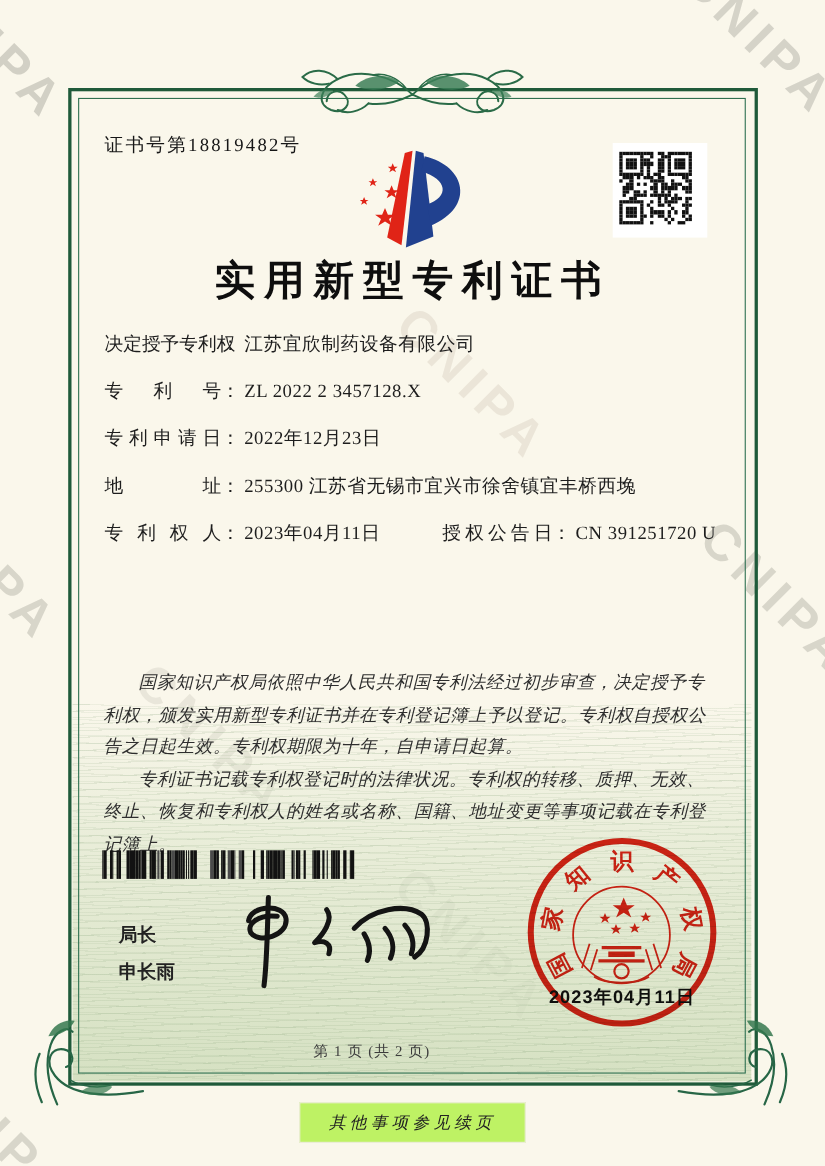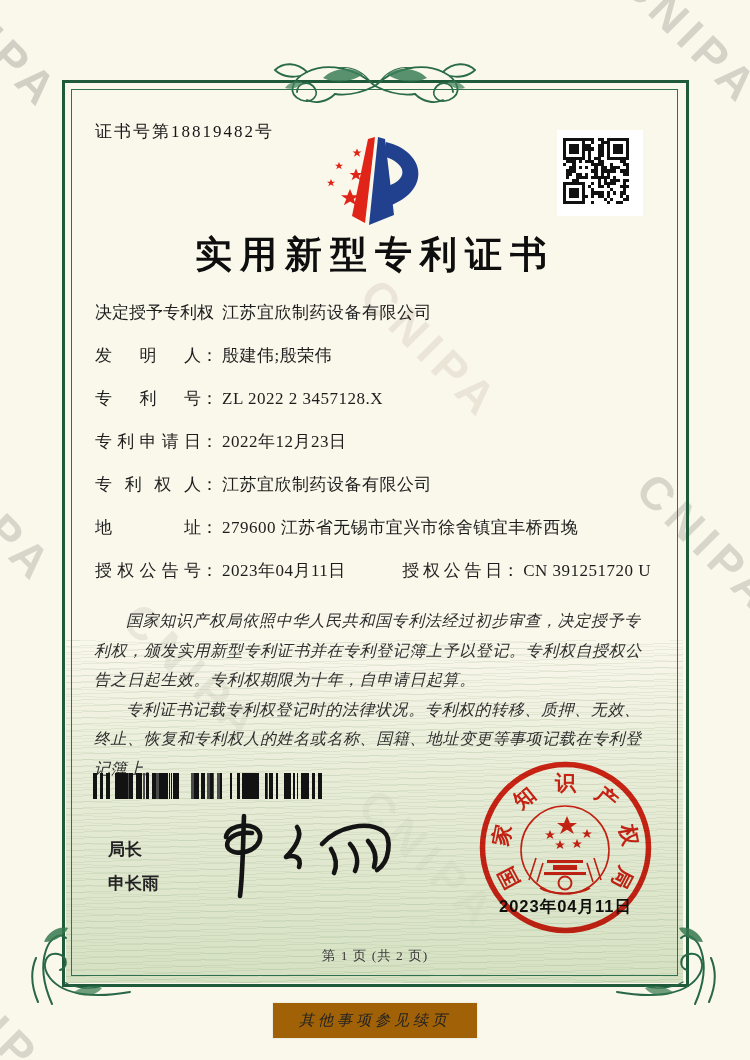--- a/index.html
+++ b/index.html
@@ -67,24 +67,24 @@
   .signer{position:absolute;left:108px;top:833px;
     font-family:"Liberation Sans","DejaVu Sans",sans-serif;
     font-size:17px;font-weight:bold;line-height:34px;color:#222;}
   .signature{position:absolute;left:198px;top:800px;}
   
   .seal{position:absolute;left:478px;top:760px;mix-blend-mode:multiply;}
   .seal text{font-family:"Liberation Sans","DejaVu Sans",sans-serif;}
   .seal-char{font-size:21px;font-weight:bold;fill:#dd2517;}
   .seal-date{font-size:16.5px;font-weight:bold;fill:#111;letter-spacing:1px;}
   
-  .page-info{position:absolute;left:0;top:947px;width:750px;text-align:center;
+  .page-info{position:absolute;left:0;top:947px;width:676px;text-align:center;
     font-size:13.5px;color:#3c3c3c;letter-spacing:1px;}
   .footer-note{position:absolute;left:50%;top:1002px;transform:translateX(-50%);
-    background:#a16207;border:1px solid #f0ede2;padding:8px 26px;
+    background:#bef264;border:1px solid #f0ede2;padding:8px 26px;
     font-size:15px;font-style:italic;letter-spacing:4px;color:#222;}
   .ornament-top{position:absolute;left:265px;top:52px;}
   .corner-bl{position:absolute;left:30px;top:912px;}
   .corner-br{position:absolute;left:612px;top:912px;}
   svg{display:block;}
 </style>
 </head>
 <body>
 
 <span class="wm wm1">CNIPA</span>
@@ -603,36 +603,30 @@
     </div>
 </div>
 
 <div class="title">实用新型专利证书</div>
 
 <div class="fields">
   <div class="frow">
     <span class="f-label">决定授予专利权</span><span class="f-colon">：</span><span class="f-value">江苏宜欣制药设备有限公司</span>
   </div>
   <div class="frow">
-    <span class="f-label">发明人</span><span class="f-colon">：</span><span class="f-value">殷建伟;殷荣伟</span>
-  </div>
-  <div class="frow">
     <span class="f-label">专利号</span><span class="f-colon">：</span><span class="f-value">ZL 2022 2 3457128.X</span>
   </div>
   <div class="frow">
     <span class="f-label">专利申请日</span><span class="f-colon">：</span><span class="f-value">2022年12月23日</span>
   </div>
   <div class="frow">
-    <span class="f-label">专利权人</span><span class="f-colon">：</span><span class="f-value">江苏宜欣制药设备有限公司</span>
-  </div>
-  <div class="frow">
-    <span class="f-label">地址</span><span class="f-colon">：</span><span class="f-value">279600 江苏省无锡市宜兴市徐舍镇宜丰桥西堍</span>
+    <span class="f-label">地址</span><span class="f-colon">：</span><span class="f-value">255300 江苏省无锡市宜兴市徐舍镇宜丰桥西堍</span>
   </div>
   <div class="frow frow-double">
-    <span class="col1"><span class="f-label">授权公告号</span><span class="f-colon">：</span><span class="f-value">2023年04月11日</span></span>
+    <span class="col1"><span class="f-label">专利权人</span><span class="f-colon">：</span><span class="f-value">2023年04月11日</span></span>
     <span class="col2"><span class="f-label">授权公告日</span><span class="f-colon">：</span><span class="f-value">CN 391251720 U</span></span>
   </div>
 </div>
 
 <div class="paras">
   <p>国家知识产权局依照中华人民共和国专利法经过初步审查，决定授予专利权，颁发实用新型专利证书并在专利登记簿上予以登记。专利权自授权公告之日起生效。专利权期限为十年，自申请日起算。</p>
   <p>专利证书记载专利权登记时的法律状况。专利权的转移、质押、无效、终止、恢复和专利权人的姓名或名称、国籍、地址变更等事项记载在专利登记簿上。</p>
 </div>
 
 <div class="barcode" id="barcode">

